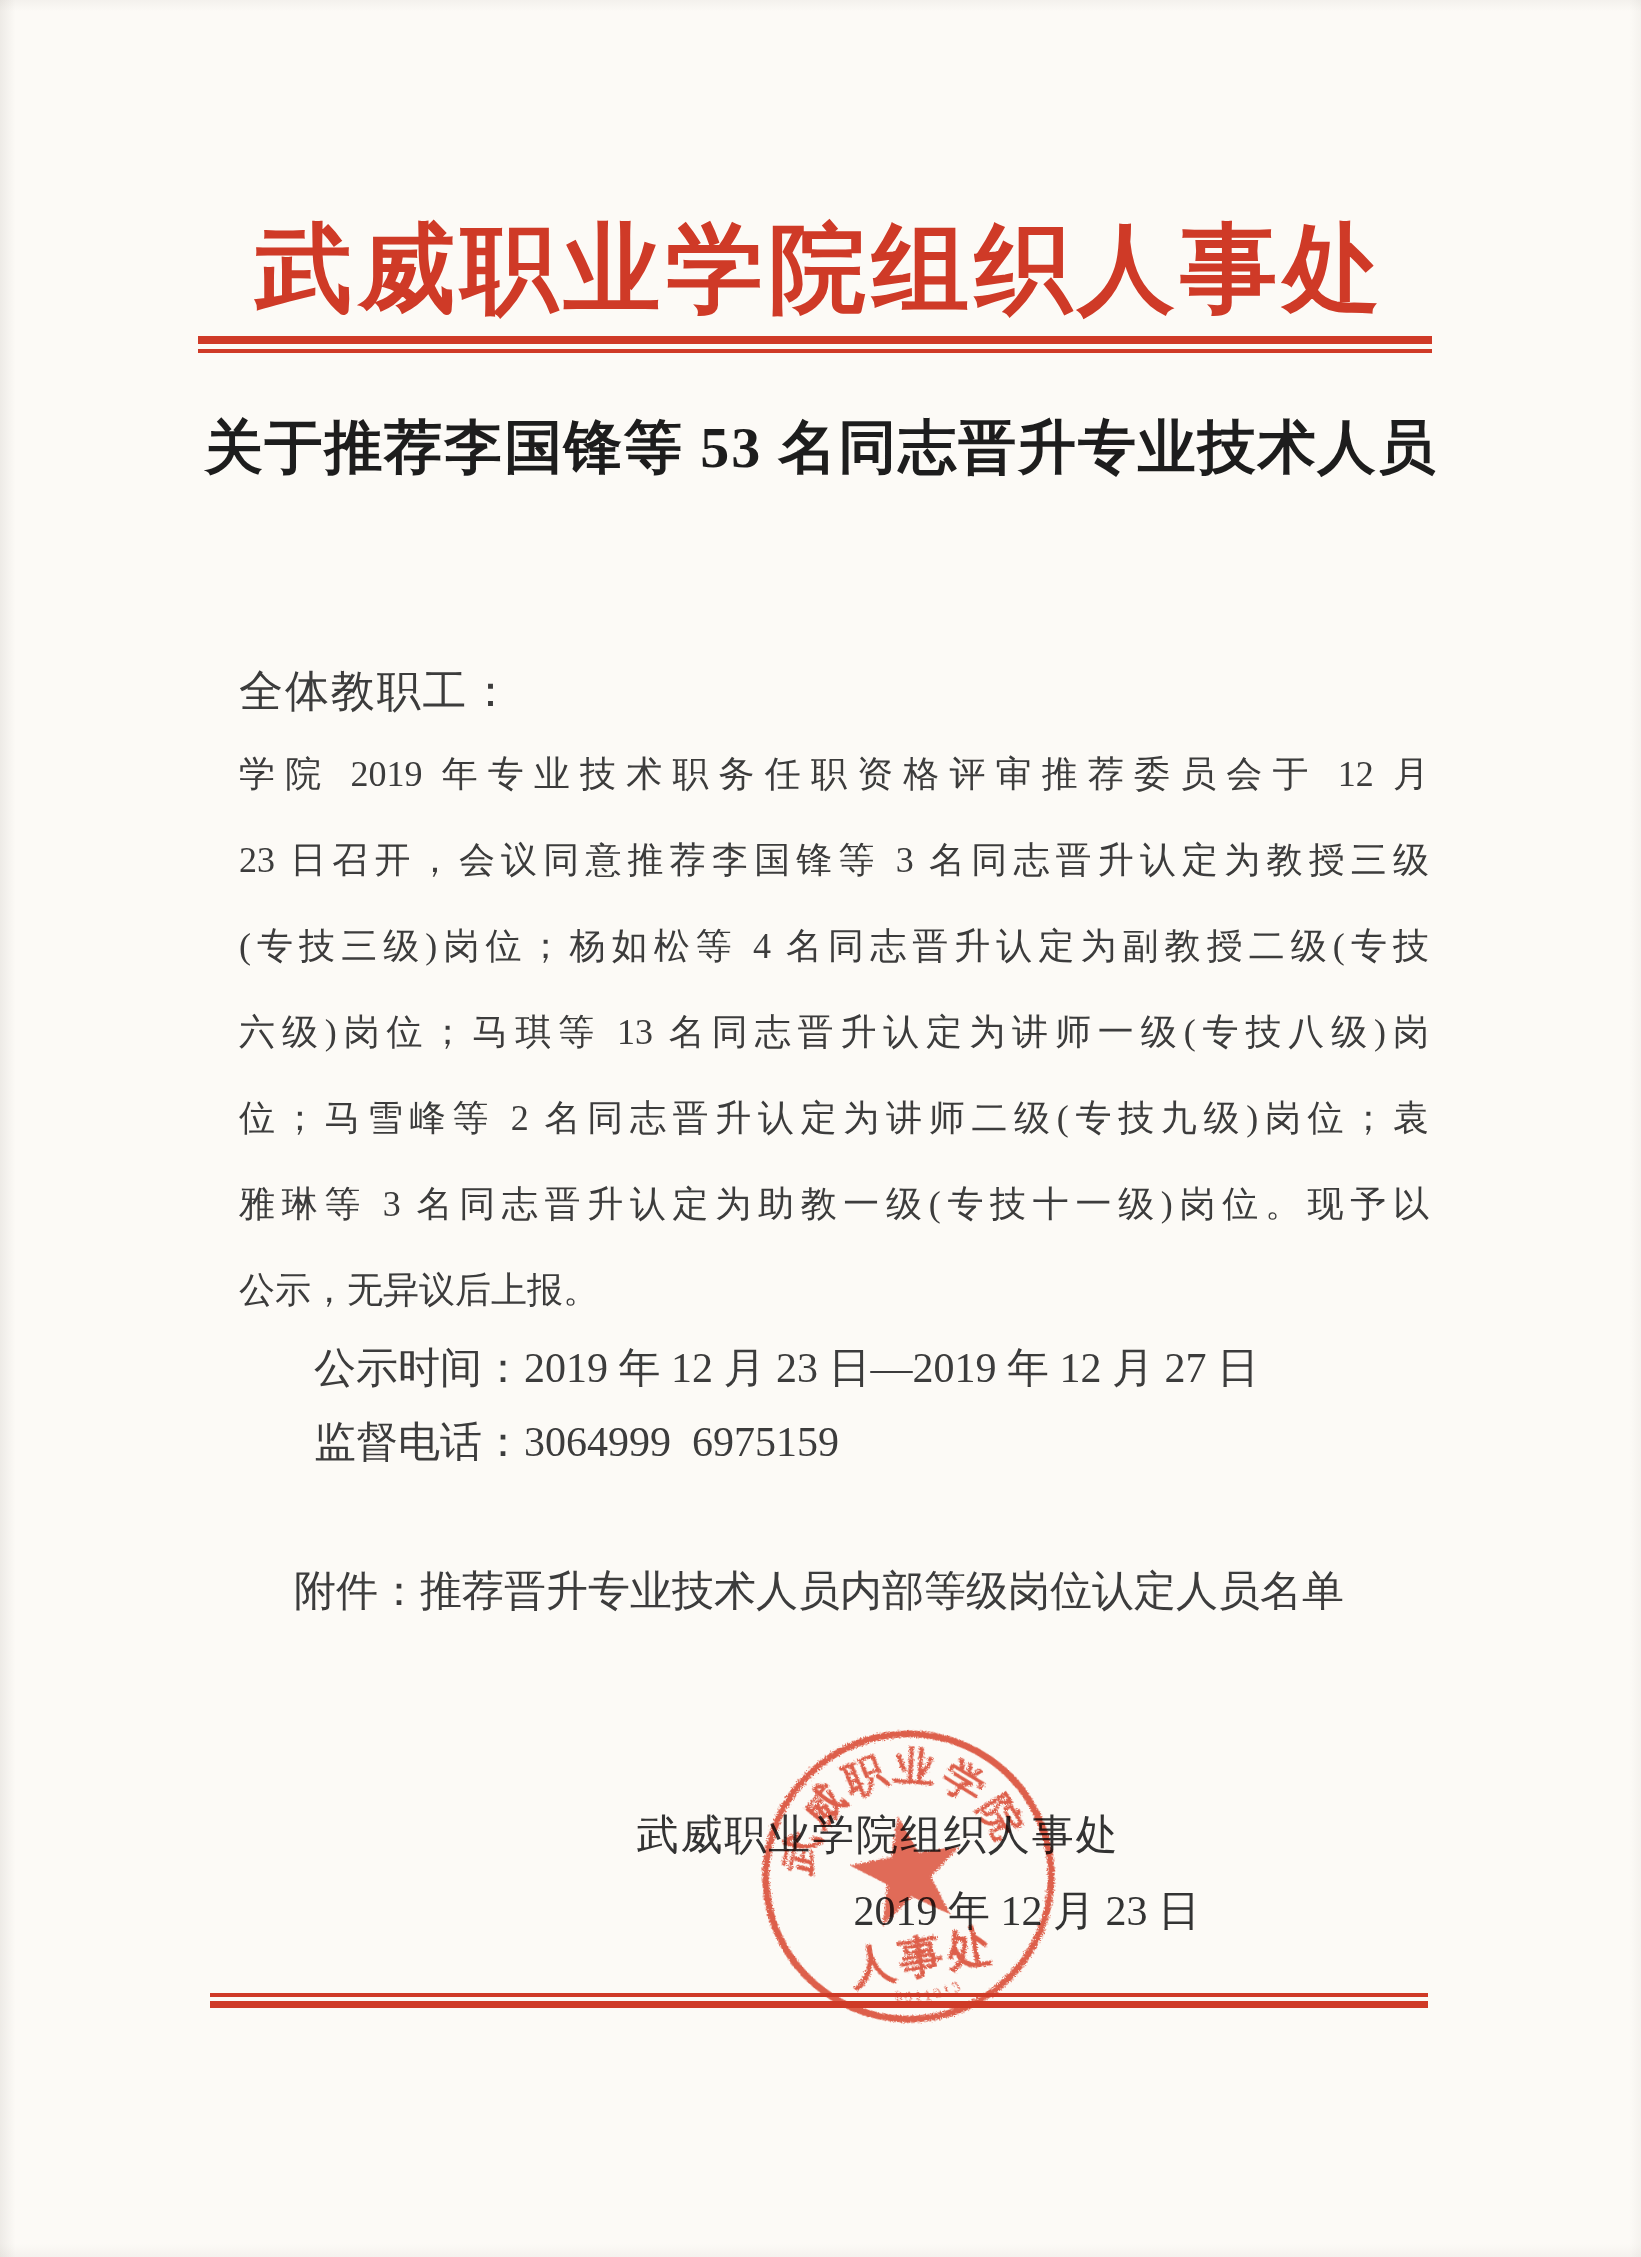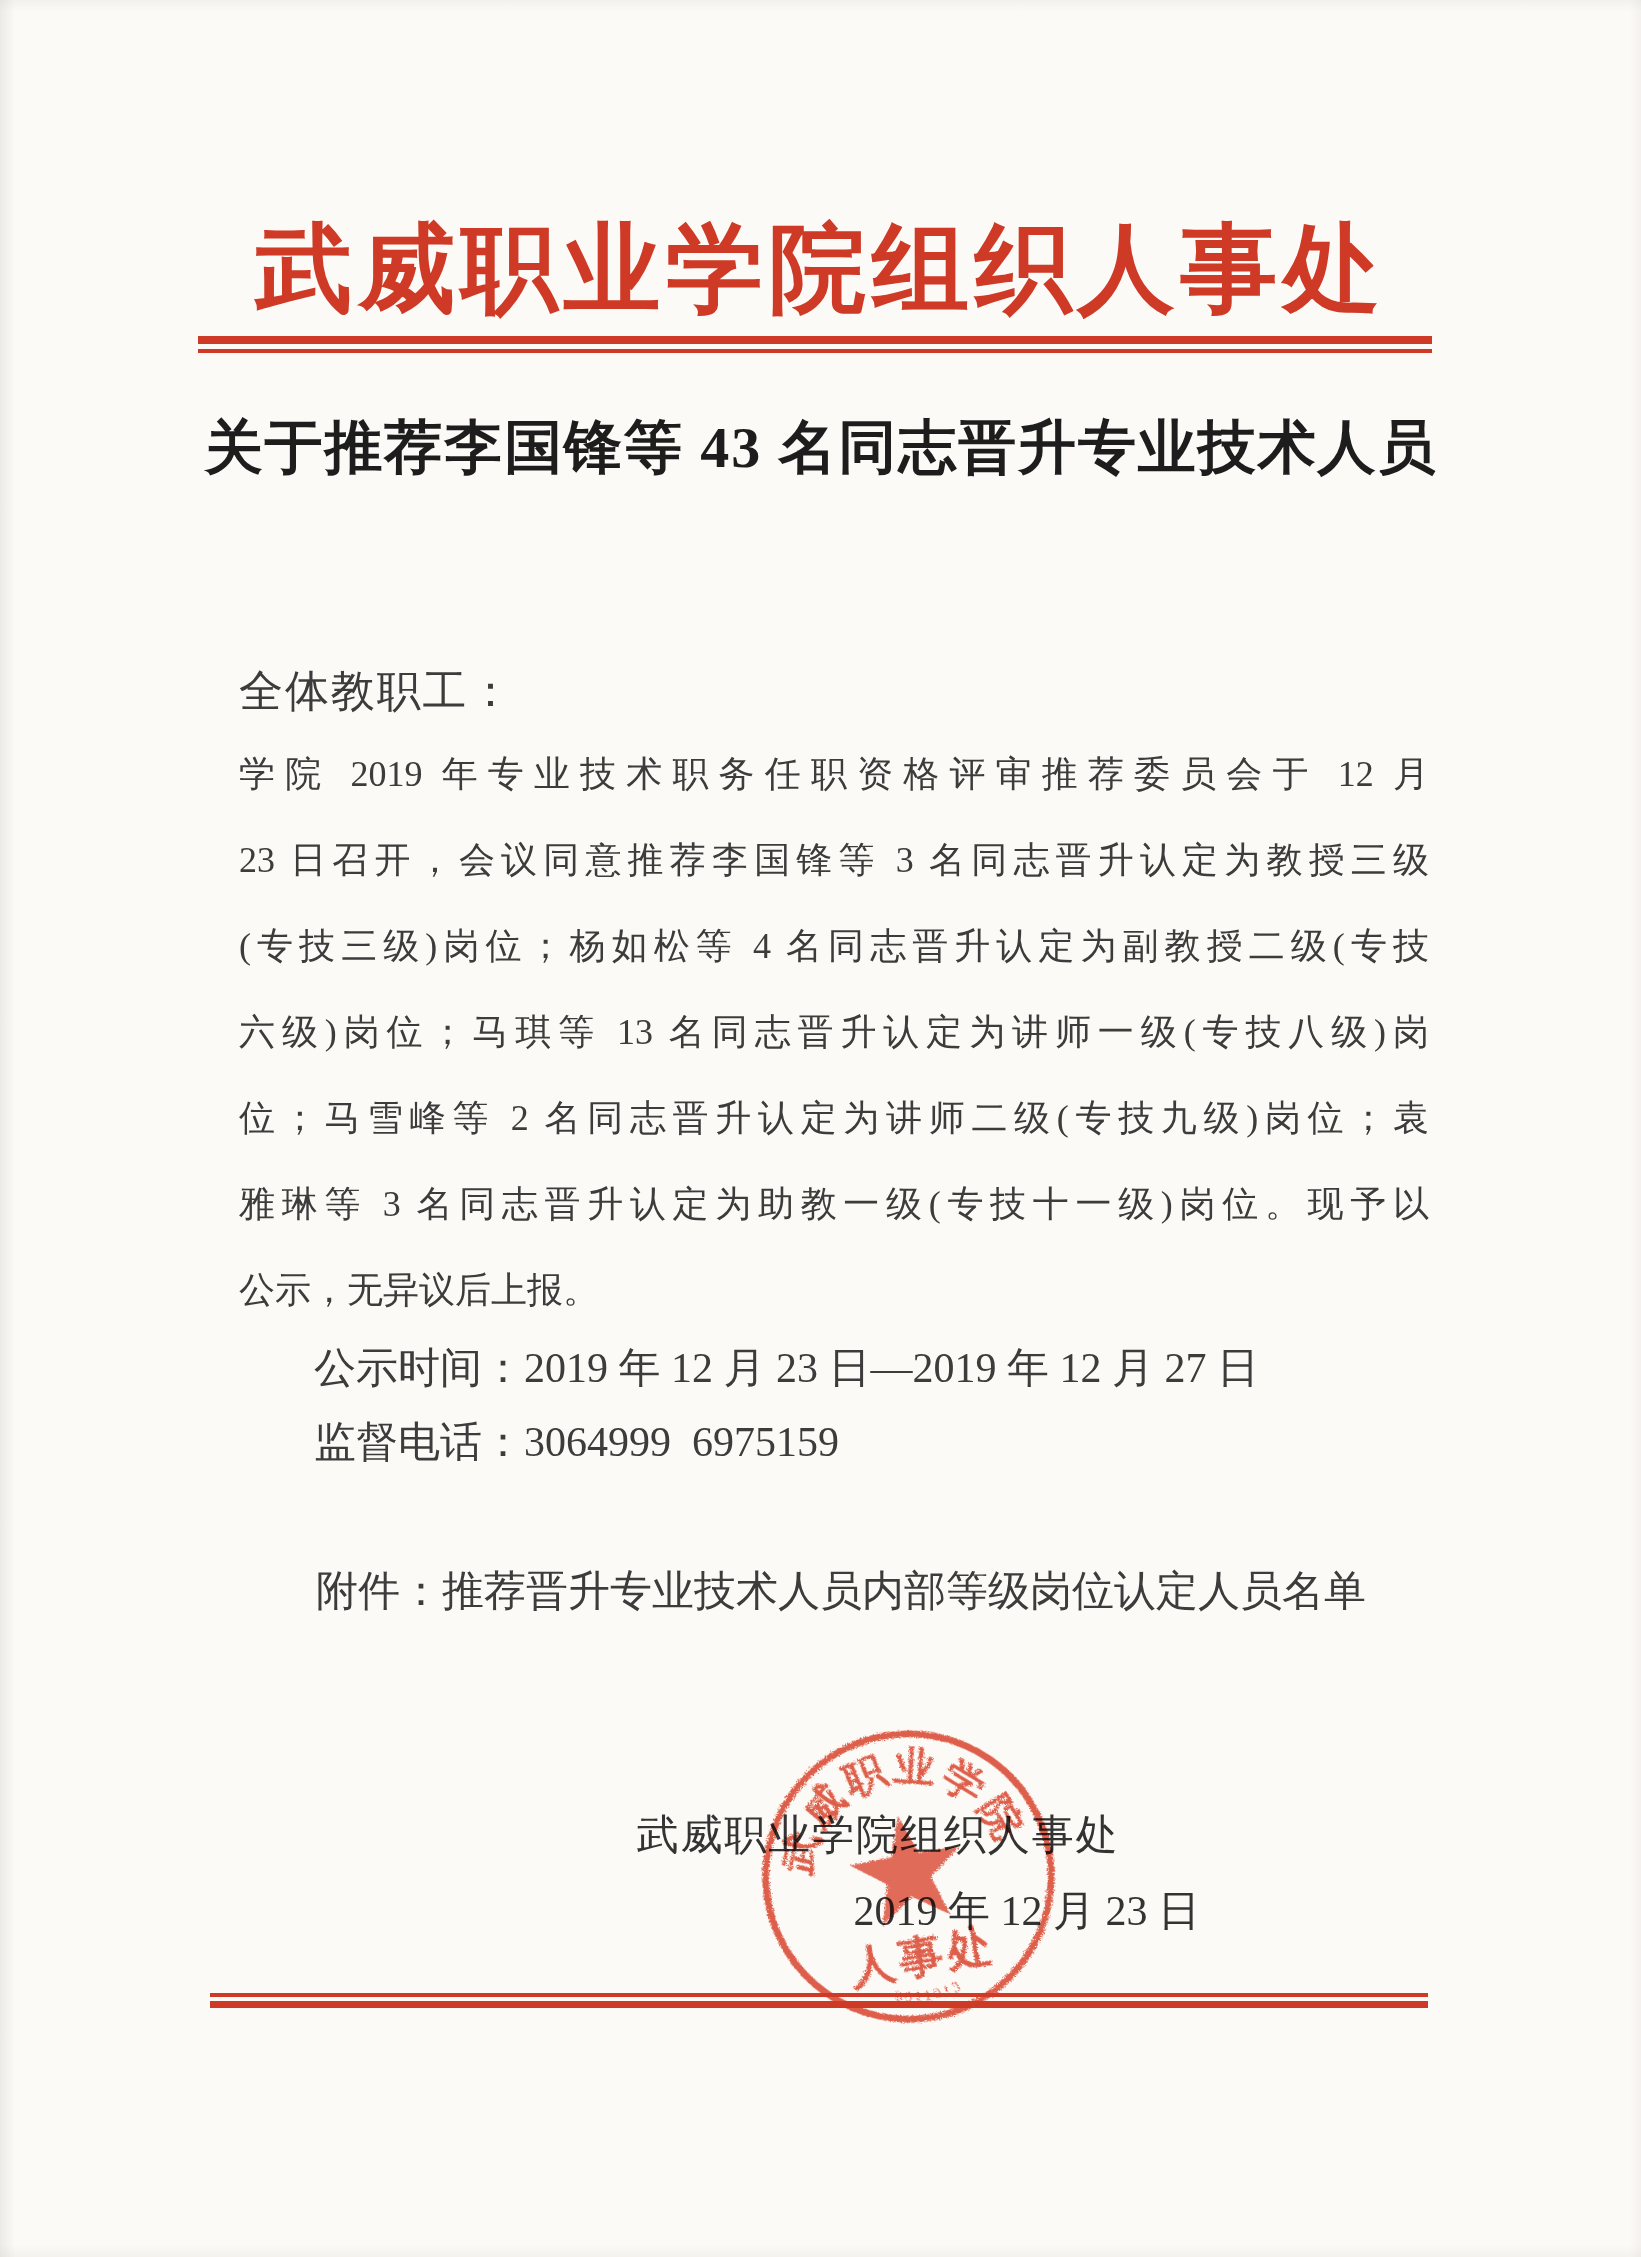--- a/index.html
+++ b/index.html
@@ -70,21 +70,21 @@
     text-justify:inter-character;
   }
 
   .notice{
     position:absolute;left:314px;top:1331px;
     font-size:42px;color:var(--ink);
   }
   .notice .nline{height:74px;line-height:74px;white-space:pre;}
 
   .attachment{
-    position:absolute;left:316px;top:1566px;
+    position:absolute;left:294px;top:1566px;
     font-size:42px;line-height:50px;color:var(--ink);
   }
 
   .sig-org{
     position:absolute;left:540px;top:1807px;width:676px;
     text-align:center;font-size:42px;color:#333;letter-spacing:1.9px;
     white-space:nowrap;
   }
   .sig-date{
     position:absolute;left:540px;top:1883px;width:660px;
@@ -111,21 +111,21 @@
 <div class="page">
 
   <div class="masthead">武威职业学院组织人事处</div>
 
   <div class="rule rule-top">
     <div class="bar thick"></div>
     <div class="bar thin"></div>
   </div>
 
   <h1 class="doc-title">
-    <span>关于推荐李国锋等 43 名同志晋升专业技术人员</span>
+    <span>关于推荐李国锋等 53 名同志晋升专业技术人员</span>
   </h1>
 
   <div class="salutation">全体教职工：</div>
 
   <div class="body-para">
     <div class="line fill">学院 2019 年专业技术职务任职资格评审推荐委员会于 12 月</div>
     <div class="line fill">23 日召开，会议同意推荐李国锋等 3 名同志晋升认定为教授三级</div>
     <div class="line fill">(专技三级)岗位；杨如松等 4 名同志晋升认定为副教授二级(专技</div>
     <div class="line fill">六级)岗位；马琪等 13 名同志晋升认定为讲师一级(专技八级)岗</div>
     <div class="line fill">位；马雪峰等 2 名同志晋升认定为讲师二级(专技九级)岗位；袁</div>

